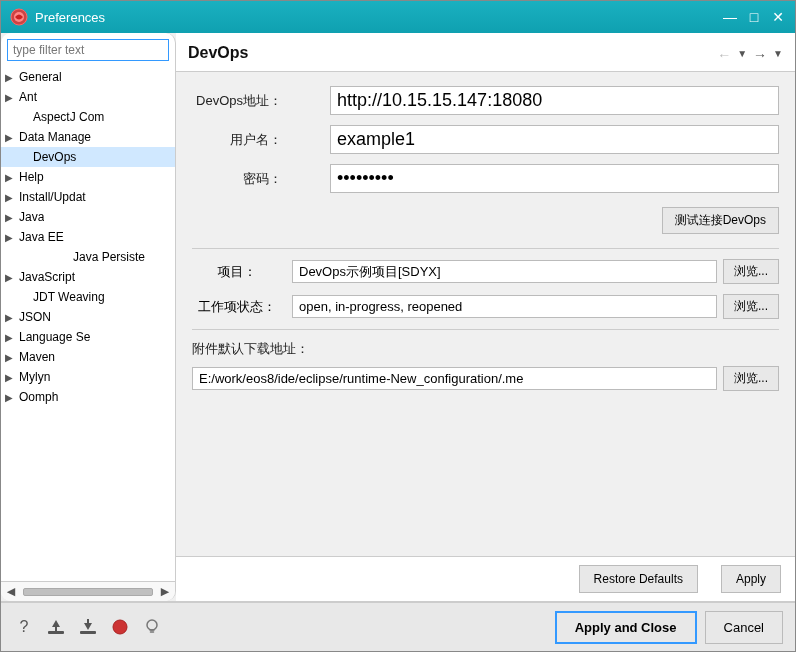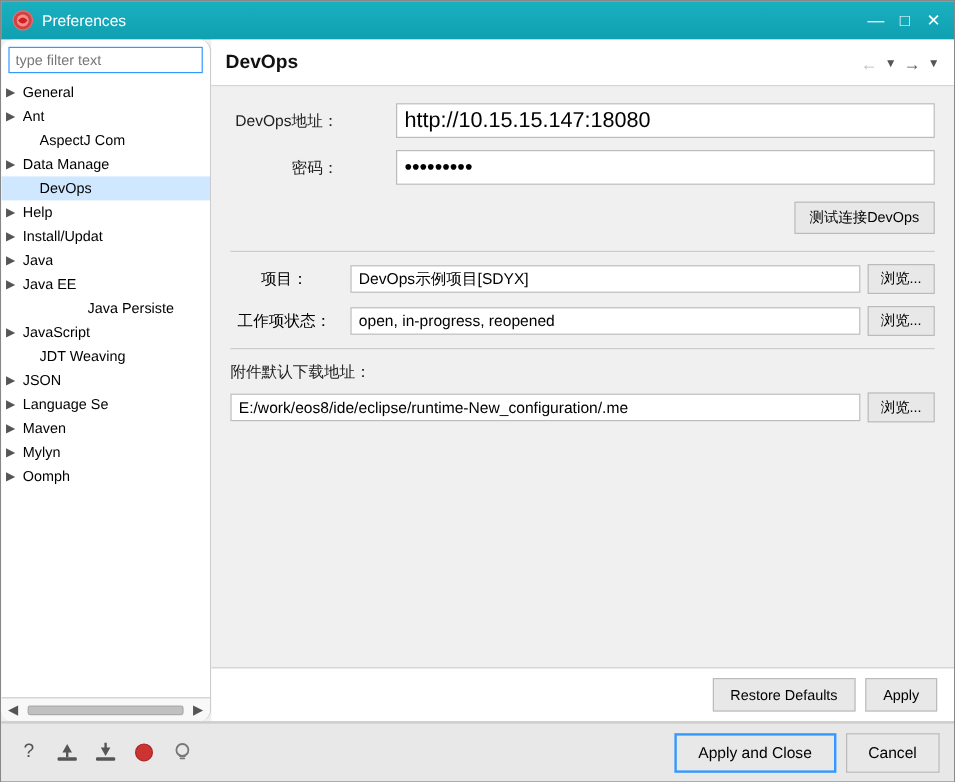--- a/index.html
+++ b/index.html
@@ -66,34 +66,34 @@
 
     .separator { border: none; border-top: 1px solid #ccc; margin: 10px 0; }
 
     .browse-row { display: flex; align-items: center; margin-bottom: 10px; }
     .browse-label { width: 90px; text-align: center; margin-right: 10px; font-size: 13px; flex-shrink: 0; }
     .browse-input { flex: 1; padding: 3px 6px; border: 1px solid #bbb; font-size: 13px; background: white; }
     .browse-btn { margin-left: 6px; padding: 3px 10px; border: 1px solid #bbb; background: #e8e8e8; font-size: 12px; cursor: pointer; white-space: nowrap; }
 
     .attachment-label { font-size: 13px; margin-bottom: 6px; color: #222; }
 
-    .panel-footer { background: white; border-top: 1px solid #ccc; padding: 8px 14px; display: flex; align-items: center; justify-content: flex-end; gap: 8px; }
+    .panel-footer { background: white; border-top: 1px solid #ccc; padding: 8px 14px; display: flex; align-items: center; justify-content: flex-end; gap: 23px; }
     .btn-restore, .btn-apply {
       padding: 6px 14px; border: 1px solid #bbb; background: #e8e8e8;
       font-size: 12px; cursor: pointer;
     }
 
     
     .bottom-bar { background: #e8e8e8; border-top: 2px solid #ccc; height: 50px; display: flex; align-items: center; padding: 0 12px; }
     .bottom-icons { display: flex; gap: 10px; flex: 1; align-items: center; }
     .bottom-icon { width: 22px; height: 22px; display: flex; align-items: center; justify-content: center; cursor: pointer; color: #555; font-size: 16px; }
     .bottom-btns { display: flex; gap: 8px; }
     .btn-apply-close {
       padding: 7px 18px; border: 2px solid #3399ff; background: #e8e8e8;
-      font-size: 13px; cursor: pointer; font-weight: normal;
+      font-size: 13px; cursor: pointer; font-weight: bold;
     }
     .btn-cancel {
       padding: 7px 18px; border: 1px solid #bbb; background: #e8e8e8;
       font-size: 13px; cursor: pointer;
     }
 
     
     .tree-area::-webkit-scrollbar { width: 10px; }
     .tree-area::-webkit-scrollbar-track { background: #f0f0f0; }
     .tree-area::-webkit-scrollbar-thumb { background: #c0c0c0; border: 1px solid #aaa; }
@@ -212,20 +212,24 @@
         </div>
       </div>
 
       <div class="panel-body">
 
         <div class="form-row">
           <span class="form-label">DevOps地址：</span>
           <input class="form-input" type="text" value="http://10.15.15.147:18080" style="">
         </div>
 
+        <div class="form-row">
+          <span class="form-label">用户名：</span>
+          <input class="form-input" type="text" value="example1" style="">
+        </div>
 
         <div class="form-row">
           <span class="form-label">密码：</span>
           <input class="form-input" type="password" value="password1" style="">
         </div>
 
         <div style="display:flex; justify-content:flex-end; margin-bottom:10px;">
           <button class="btn-test">测试连接DevOps</button>
         </div>
 

